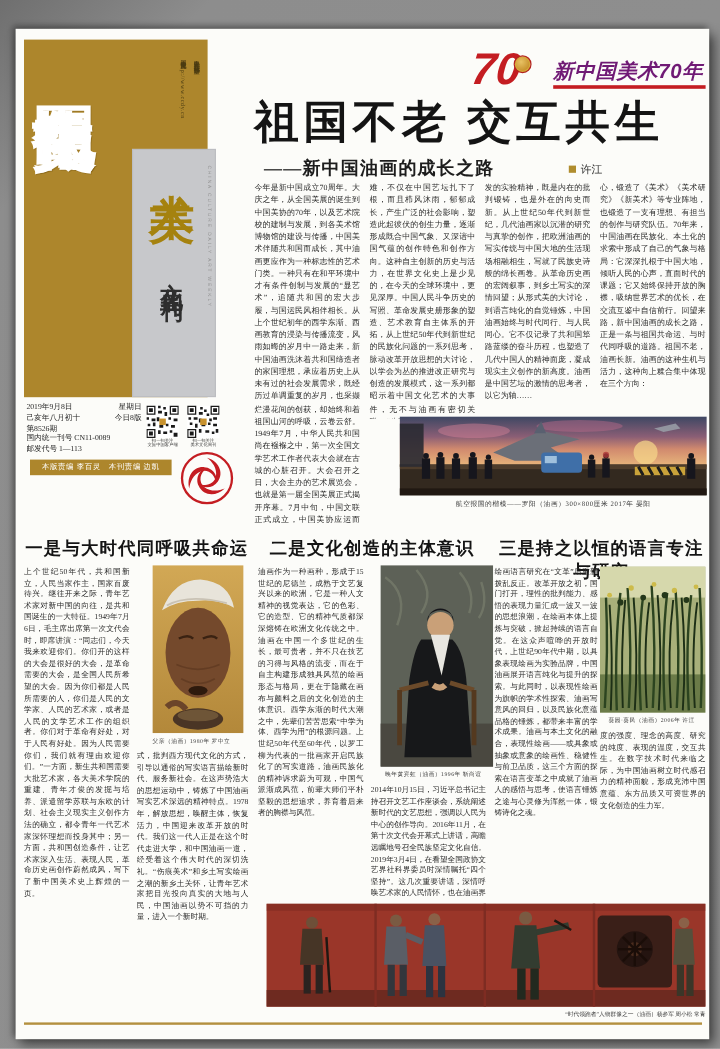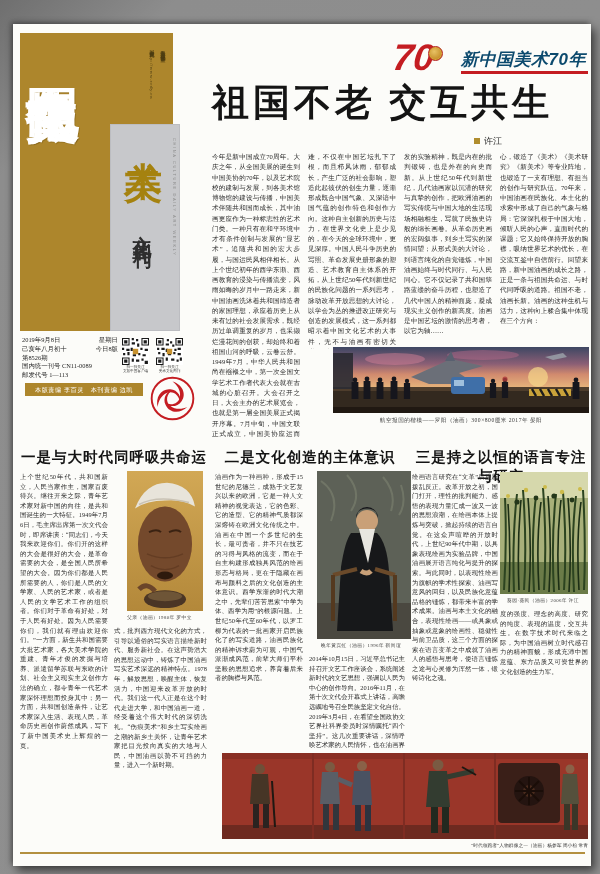--- a/index.html
+++ b/index.html
@@ -45,21 +45,21 @@
   .editor-bar{left:12px;top:359px;width:118px;height:13px;background:#ad862c;color:#fff;
     font-size:6.2px;line-height:13px;text-align:center;letter-spacing:.5px;font-family:"Liberation Sans",sans-serif;}
   .phoenix{left:136px;top:351px;width:47px;height:47px;}
 
   
   .badge70{left:380px;top:16px;font-size:37px;font-weight:900;font-style:italic;color:#c41d22;
     font-family:"Liberation Sans","DejaVu Sans",sans-serif;transform:skewX(-6deg);line-height:36px;}
   .emblem{left:415px;top:22px;width:13px;height:13px;border-radius:50%;
     background:radial-gradient(circle at 40% 35%,#e8c264,#c58f2a 70%,#9c6d1d);
     border:1.5px solid #b3231f;box-shadow:0 0 0 1px #d8a93a inset;}
-  .banner-title{left:448px;top:24px;font-size:17px;font-weight:900;color:#0c4a6e;letter-spacing:.5px;
+  .banner-title{left:448px;top:24px;font-size:17px;font-weight:900;color:#701a75;letter-spacing:.5px;
     font-family:"Liberation Sans","DejaVu Sans",sans-serif;font-style:italic;}
   .banner-rule{left:448px;top:47px;width:127px;height:2.5px;background:#c41d22;}
 
   
   .headline{left:199px;top:58px;width:385px;margin:0;font-size:37px;font-weight:700;color:#141414;
     letter-spacing:4px;line-height:42px;}
   .subtitle{left:207px;top:107px;font-size:15px;font-weight:700;color:#1d1d1d;letter-spacing:1px;}
   .author{left:441px;top:111px;font-size:9px;color:#2c2c2c;padding-left:20px;}
   .author .sq{display:inline-block;width:6px;height:6px;background:#b08d2e;margin-right:4px;}
 
@@ -158,20 +158,21 @@
       <path d="M22 6c9 2.5 13.5 11.5 8.5 18.5-4 6-12.5 6-15.5 1 5.5 4 13 1 14-5 1-6.5-3-11.5-7-14.5z" transform="rotate(240 22 22)"></path>
     </g>
   </svg>
 
   <div class="abs badge70">70</div>
   <div class="abs emblem"></div>
   <div class="abs banner-title">新中国美术70年</div>
   <div class="abs banner-rule"></div>
 
   <h1 class="abs headline">祖国不老 交互共生</h1>
+  <div class="abs subtitle">——新中国油画的成长之路</div>
   <div class="abs author"><span class="sq"></span><span>许江</span></div>
 
   <div class="abs col c1">今年是新中国成立70周年。大庆之年，从全国美展的诞生到中国美协的70年，以及艺术院校的建制与发展，到各美术馆博物馆的建设与传播，中国美术伴随共和国而成长，其中油画更应作为一种标志性的艺术门类。一种只有在和平环境中才有条件创制与发展的“显艺术”，追随共和国的宏大步履，与国运民风相伴相长。从上个世纪初年的西学东渐、西画教育的浸染与传播流变，风雨如晦的岁月中一路走来，新中国油画洗沐着共和国缔造者的家国理想，承应着历史上从未有过的社会发展需求，既经历过单调重复的岁月，也采撷烂漫花间的创获，却始终和着祖国山河的呼吸，云卷云舒。1949年7月，中华人民共和国尚在襁褓之中，第一次全国文学艺术工作者代表大会就在古城的心脏召开。大会召开之日，大会主办的艺术展览会，也就是第一届全国美展正式揭开序幕。7月中旬，中国文联正式成立，中国美协应运而生。在那一届的全国美展中，入选的油画作品仅有26件。而今年，第十三届全国美展举办，各类艺术创作如火如荼，油画正是一个重项，各省数以千计的油画作品层层筛选，最后从中遴选400余幅参加全国美展的油画展。无论如何，这70年的发展历程，油画作为现代意义上的“世界画种”，上承中华文化根源，下立时代生活大地。</div>
   <div class="abs col c2">难，不仅在中国艺坛扎下了根，而且栉风沐雨，郁郁成长，产生广泛的社会影响，塑造此起彼伏的创生力量，逐渐形成既合中国气象、又深谙中国气蕴的创作特色和创作方向。这种自主创新的历史与活力，在世界文化史上是少见的，在今天的全球环境中，更见深厚。中国人民斗争历史的写照、革命发展史册形象的塑造、艺术教育自主体系的开拓，从上世纪50年代到新世纪的民族化问题的一系列思考，脉动改革开放思想的大讨论，以学会为丛的推进改正研究与创造的发展模式，这一系列都昭示着中国文化艺术的大事件，无不与油画有密切关联。“八五新潮”之于中国新时期思想解放与思想启蒙，新古典、新表现、新具象、新写实的实验力量之于文艺思潮的生力推进，让油画不断走进时代前沿。</div>
   <div class="abs col c3">发的实验精神，既是内在的批判锻铸，也是外在的向史而新。从上世纪50年代到新世纪，几代油画家以沉潜的研究与真挚的创作，把欧洲油画的写实传统与中国大地的生活现场相融相生，写就了民族史诗般的绵长画卷。从革命历史画的宏阔叙事，到乡土写实的深情回望；从形式美的大讨论，到语言纯化的自觉锤炼，中国油画始终与时代同行、与人民同心。它不仅记录了共和国筚路蓝缕的奋斗历程，也塑造了几代中国人的精神面庞，凝成现实主义创作的新高度。油画是中国艺坛的激情的思考者，以它为轴……</div>
   <div class="abs col c4">心，锻造了《美术》《美术研究》《新美术》等专业阵地，也锻造了一支有理想、有担当的创作与研究队伍。70年来，中国油画在民族化、本土化的求索中形成了自己的气象与格局：它深深扎根于中国大地，倾听人民的心声，直面时代的课题；它又始终保持开放的胸襟，吸纳世界艺术的优长，在交流互鉴中自信前行。回望来路，新中国油画的成长之路，正是一条与祖国共命运、与时代同呼吸的道路。祖国不老，油画长新。油画的这种生机与活力，这种向上糅合集中体现在三个方向：</div>
 
   <svg class="abs main-photo" viewBox="0 0 256 66" preserveAspectRatio="none">
     <defs>
       <linearGradient id="sky" x1="0" y1="0" x2="0" y2="1">

